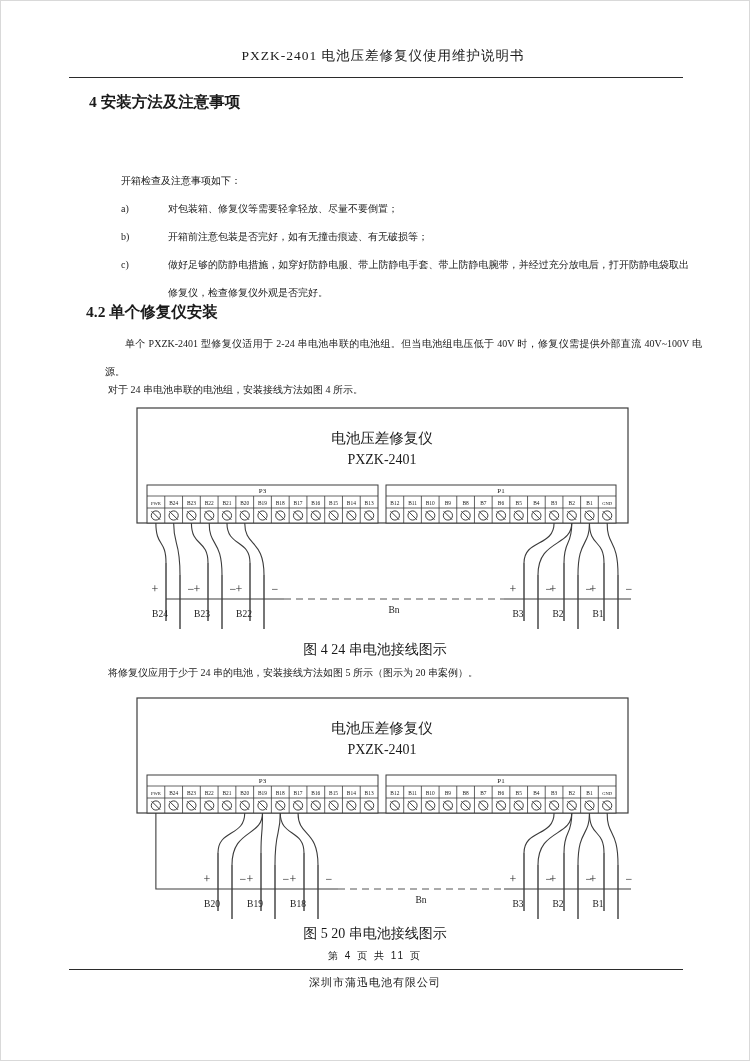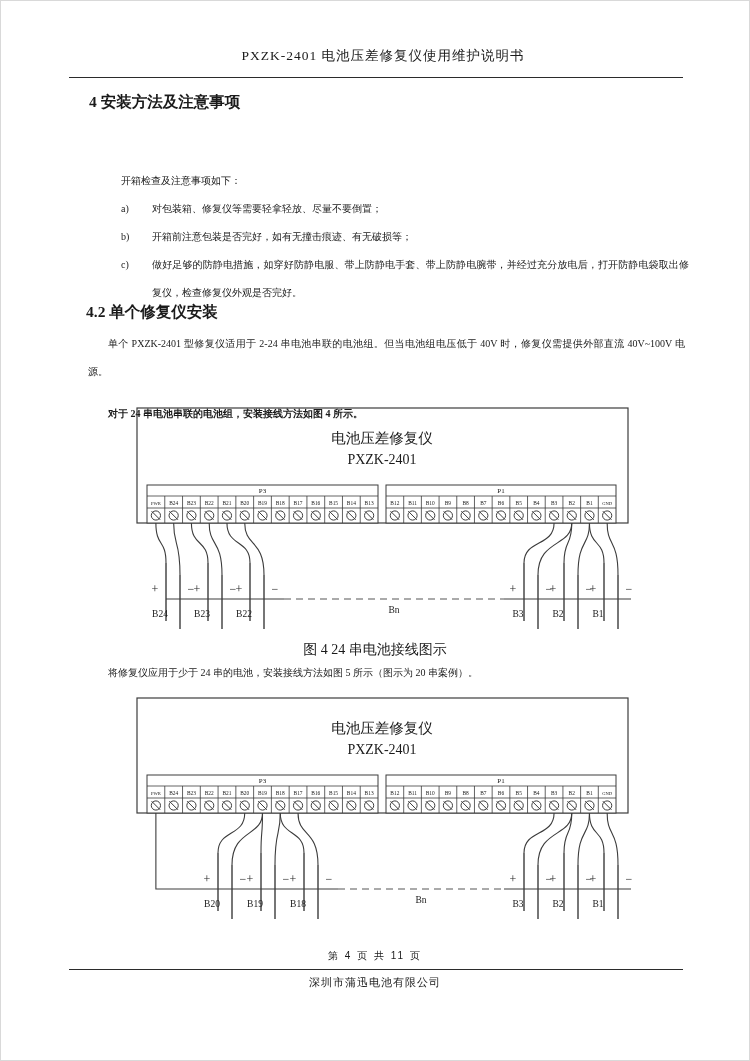--- a/index.html
+++ b/index.html
@@ -17,24 +17,24 @@
   .h4{top:91px;}
   .h41{top:135px;}
   .h42{top:301px; left:85px;}
   .body-text{font-size:10px; line-height:28px;}
   .intro{top:166px; left:120px;}
   .li{left:120px; width:568px; display:flex; gap:13px;}
   .li-a{top:194px;}
   .li-b{top:222px;}
   .li-c{top:250px;}
   .li-label{flex:0 0 18px;}
-  .li-text{flex:1; text-align:justify;}
+  .li-text{flex:1; text-align:justify;margin-left:16px;}
   .para{left:87px; width:597px; text-indent:2em; text-align:justify;}
-  .p421{top:329px;}
-  .p422{top:399px;font-weight:bold;}
+  .p421{top:329px;margin-left:17px;}
+  .p422{top:375px;}
   .p-mid{top:658px;}
   .caption{left:0; right:0; text-align:center; font-size:14px;}
   .cap4{top:632px;margin-top:8px;}
   .cap5{top:924px;}
   .footer-page{top:948px; left:0; right:0; text-align:center; font-size:10px; letter-spacing:2px; font-family:"Liberation Sans","DejaVu Sans",sans-serif;}
   .footer-company{top:974px; left:0; right:0; text-align:center; font-size:11px; letter-spacing:1px;}
   svg.fig{left:0; width:750px; height:250px; font-family:"Liberation Serif","DejaVu Serif",serif;}
   #fig4-svg{top:400px;}
   #fig5-svg{top:690px;}
 </style>
@@ -423,18 +423,19 @@
         <text x="557" y="216" font-size="9.5" text-anchor="middle" fill="#1a1a1a">B2</text>
       </g>
       <g>
         <line x1="603" y1="162" x2="603" y2="220" stroke="#3c3c3c" stroke-width="1.4"></line>
         <line x1="617" y1="174" x2="617" y2="228" stroke="#3c3c3c" stroke-width="1.4"></line>
         <text x="592" y="192" font-size="12" text-anchor="middle" fill="#1a1a1a">+</text>
         <text x="628" y="192" font-size="12" text-anchor="middle" fill="#1a1a1a">−</text>
         <text x="597" y="216" font-size="9.5" text-anchor="middle" fill="#1a1a1a">B1</text>
       </g>
     </svg>
+  <div class="abs caption cap5">图 5  20 串电池接线图示</div>
 
   <div class="abs footer-page">第 4 页  共 11 页</div>
   <div class="abs rule rule-bottom"></div>
   <div class="abs footer-company">深圳市蒲迅电池有限公司</div>
 
 </div>
 
 </body></html>

